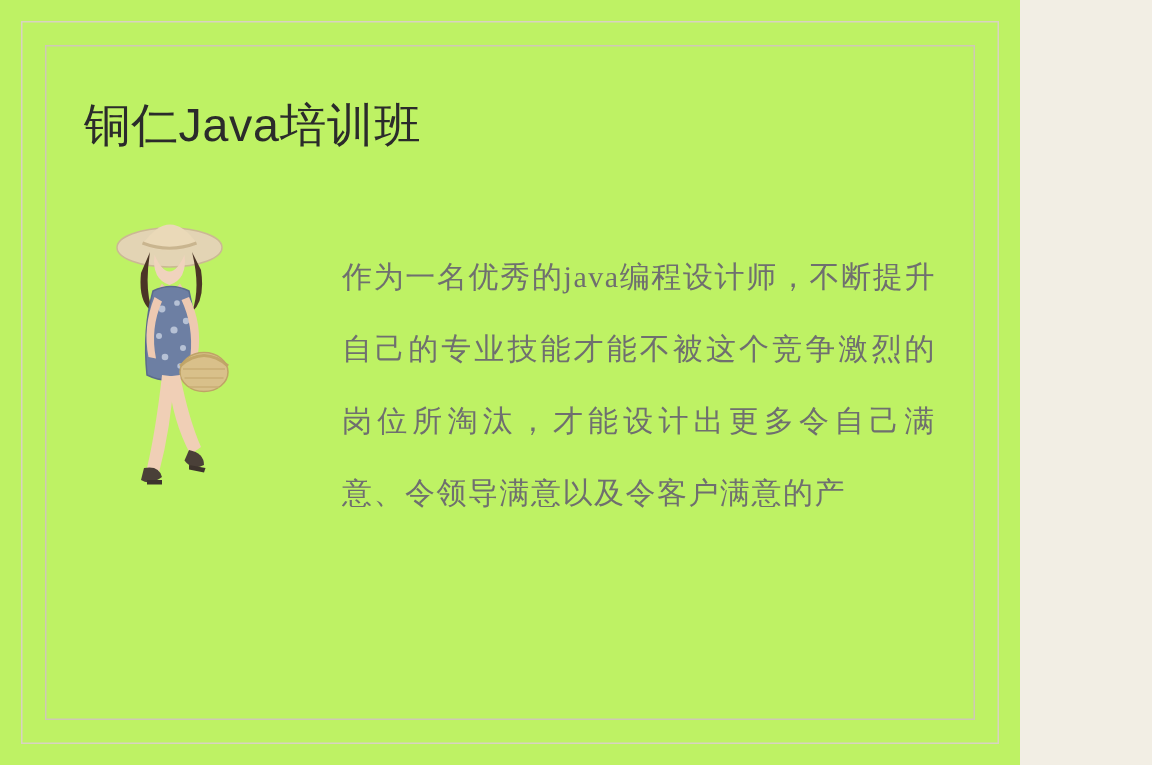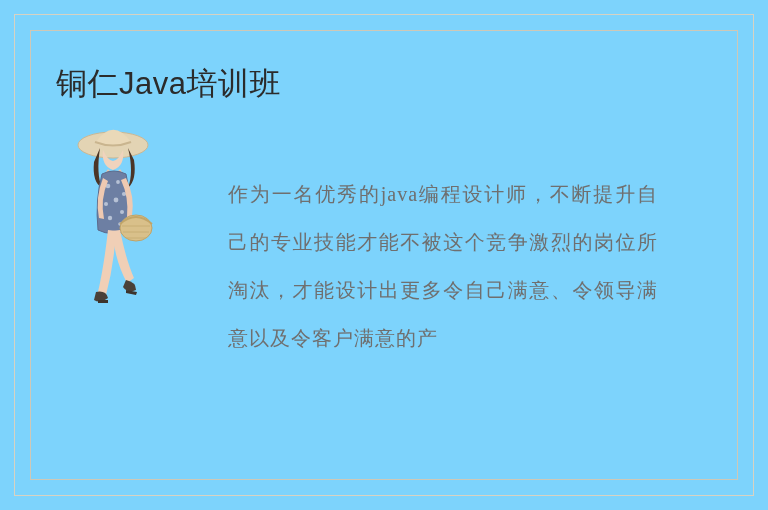--- a/index.html
+++ b/index.html
@@ -8,23 +8,23 @@
   }
   body {
     width: 768px;
     height: 510px;
     background: #f2eee4;
     font-family: "Liberation Sans", sans-serif;
     overflow: hidden;
   }
   .card {
     position: relative;
-    width: 768px;
+    width: 680px;
     height: 510px;
-    background: #7dd3fc;
+    background: #bef264;
     box-sizing: border-box;
   }
   .border-outer {
     position: absolute;
     left: 14px;
     top: 14px;
     right: 14px;
     bottom: 14px;
     border: 1px solid #d8d2c2;
     box-sizing: border-box;
@@ -45,24 +45,24 @@
     font-size: 31px;
     line-height: 40px;
     color: #2b2b2b;
     font-family: "Liberation Sans", sans-serif;
     letter-spacing: 0.5px;
     white-space: nowrap;
   }
   .content {
     position: absolute;
     left: 56px;
-    top: 112px;
+    top: 132px;
     right: 56px;
     display: flex;
-    align-items: flex-end;
+    align-items: center;
   }
   .figure {
     position: relative;
     width: 140px;
     height: 250px;
     flex: 0 0 140px;
   }
   .figure svg {
     display: block;
   }

